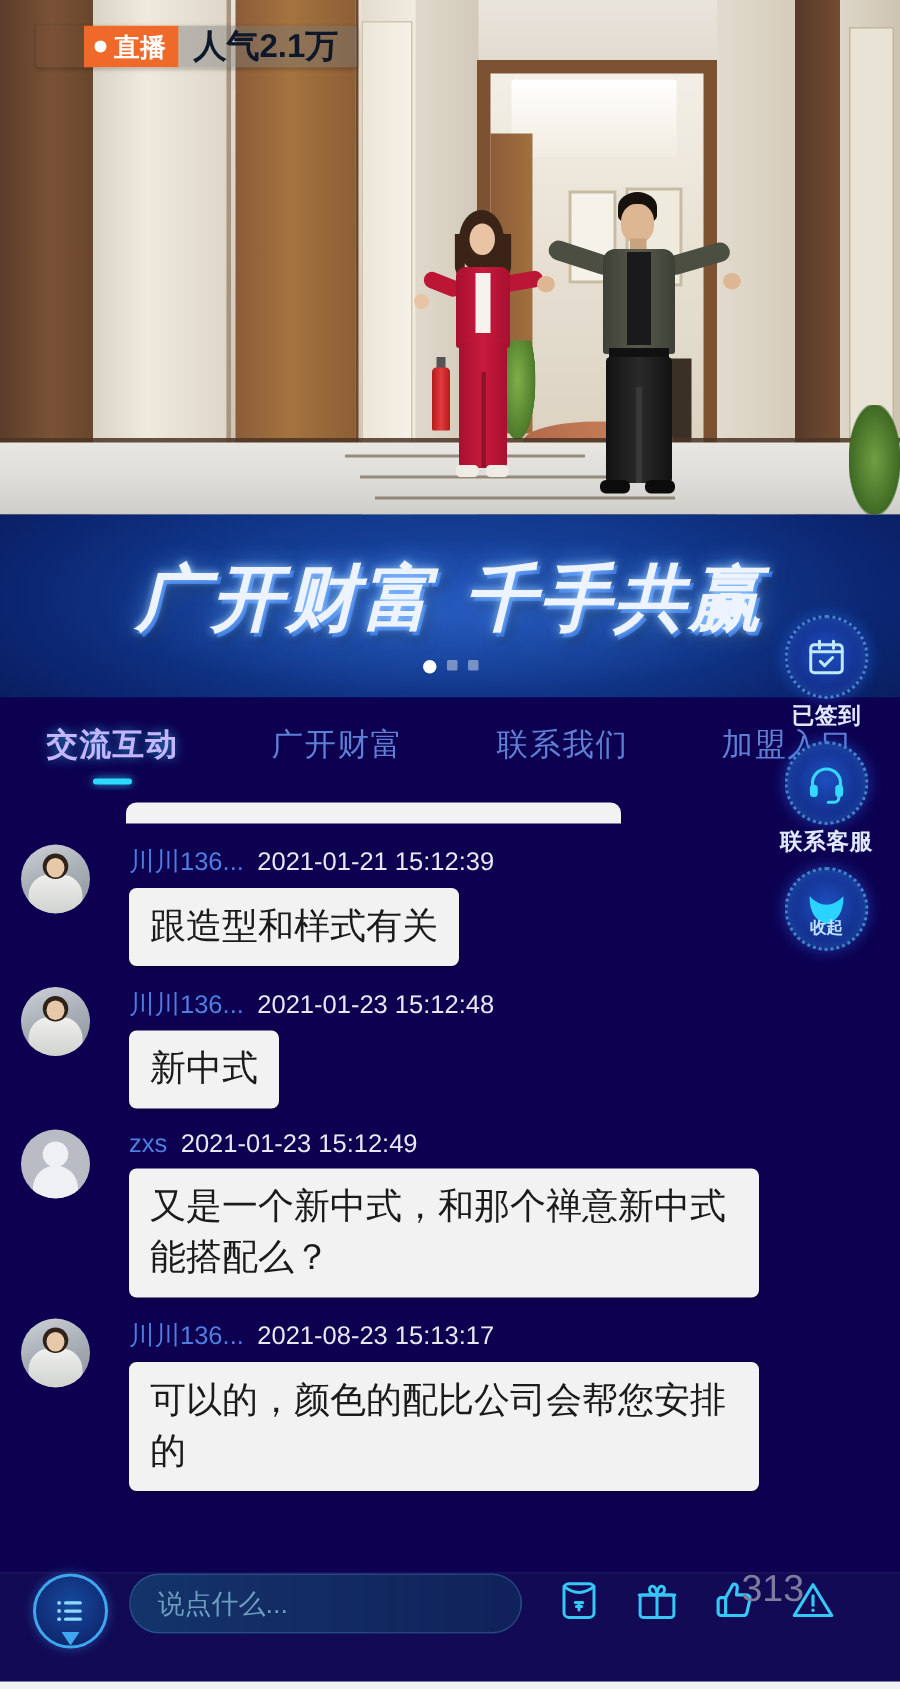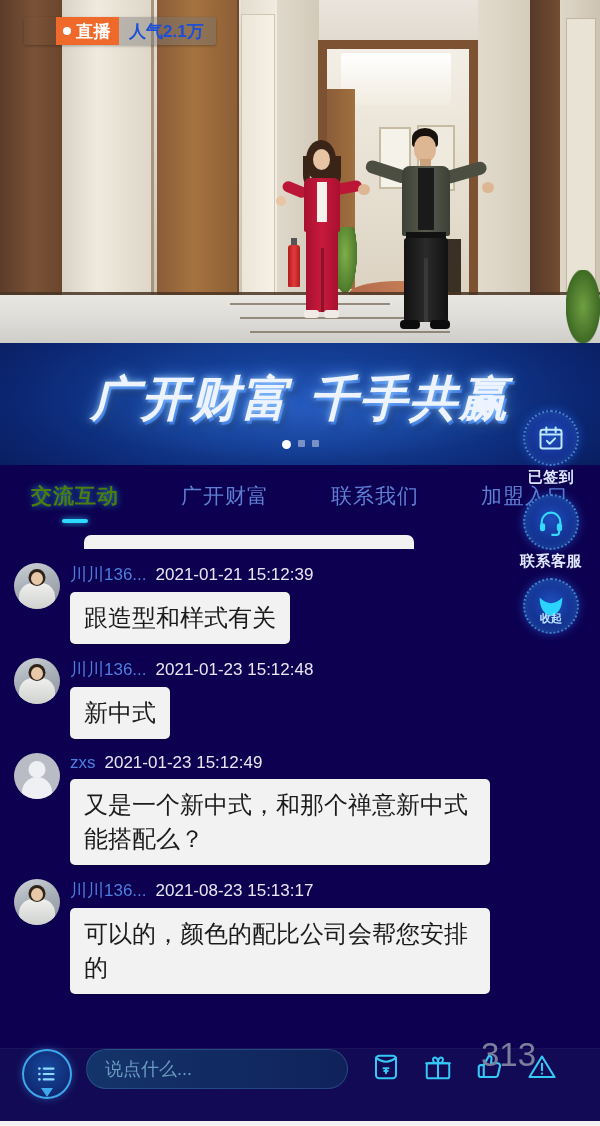--- a/index.html
+++ b/index.html
@@ -180,21 +180,21 @@
     background: #ef6a2a;
     display: flex; align-items: center; gap: 5px;
     padding: 0 8px 0 7px;
   }
   .live-dot { width: 8px; height: 8px; border-radius: 50%; background: #fff; display: block; }
   .live-text { color: #fff; font-size: 17px; font-weight: 700; letter-spacing: .5px; }
   .pop-box {
     background: rgba(120,120,120,.42);
     display: flex; align-items: center; padding: 0 12px 0 10px;
   }
-  .pop-text { color: #1d4ed8; font-size: 17px; font-weight: 700; }
+  .pop-text { color: #0f172a; font-size: 22px; font-weight: 700; }
 
   
   .banner {
     position: relative; width: 600px; height: 122px;
     background:
       radial-gradient(ellipse 70% 120% at 50% 45%, #1b49a8 0%, #123a8e 38%, #0b2570 70%, #07184f 100%);
     overflow: hidden;
   }
   .banner::after{
     content:""; position:absolute; inset:0;
@@ -227,38 +227,38 @@
   .tabbar {
     position: relative; width: 600px; height: 62px;
     background: #0d0050;
     display: flex; align-items: center;
   }
   .tab {
     flex: 1; text-align: center;
     font-size: 21px; color: #5e7fd4; font-weight: 400;
     letter-spacing: 1px; cursor: pointer;
   }
-  .tab.active { color: #4d7c0f; font-weight: 700; text-shadow: 0 0 7px rgba(47,216,255,.6); }
+  .tab.active { color: #c4b5fd; font-weight: 700; text-shadow: 0 0 7px rgba(47,216,255,.6); }
   .tab-underline {
     position: absolute; left: 62px; bottom: 4px;
     width: 26px; height: 4px; background: #2fd8ff; border-radius: 2px;
     box-shadow: 0 0 6px rgba(47,216,255,.8);
   }
 
   
   .chat {
     position: relative; width: 600px; height: 506px;
     background: #0d0050; overflow: hidden;
     padding: 0 0 0 0;
   }
   .partial-bubble {
     margin: 8px 0 0 84px; width: 330px; height: 14px;
     background: #f2f2f2; border-radius: 7px 7px 0 0;
   }
-  .msg { position: relative; padding: 14px 14px 0 14px; display: flex; gap: 10px; }
+  .msg { position: relative; padding: 14px 14px 0 14px; display: flex; gap: 26px; }
   .avatar {
     flex: 0 0 auto; width: 46px; height: 46px; border-radius: 50%;
     overflow: hidden; position: relative; background: #c9c9c9;
   }
   .avatar.photo {
     background: linear-gradient(160deg,#cfd3d8 0%, #a9b0b8 45%, #8b9299 100%);
   }
   .av-head { position: absolute; left: 50%; top: 6px; transform: translateX(-50%);
     width: 17px; height: 17px; border-radius: 50%; background: #2f2218; }
   .av-face { position: absolute; left: 50%; top: 9px; transform: translateX(-50%);
@@ -300,21 +300,21 @@
   }
   .flabel { color: #dfe8ff; font-size: 15px; font-weight: 700; letter-spacing: .5px; margin-bottom: 4px; }
   .fbtn .mini-label {
     position: absolute; font-size: 11px; color: #bfe4ff; font-weight: 700; bottom: 6px;
   }
   .float-item.collapse .fbtn { position: relative; }
 
   
   .like-count {
     position: absolute; right: 64px; bottom: 52px;
-    color: #7b7f9c; font-size: 33px; z-index: 22;
+    color: #7b7f9c; font-size: 25px; z-index: 22;
     font-family: "Liberation Sans", sans-serif;
   }
 
   
   .bottombar {
     position: absolute; left: 0; bottom: 0; width: 600px; height: 78px;
     background: #120a54;
     display: flex; align-items: flex-start; padding: 0 12px 0 22px; gap: 14px;
     border-top: 1px solid rgba(255,255,255,.04);
   }

